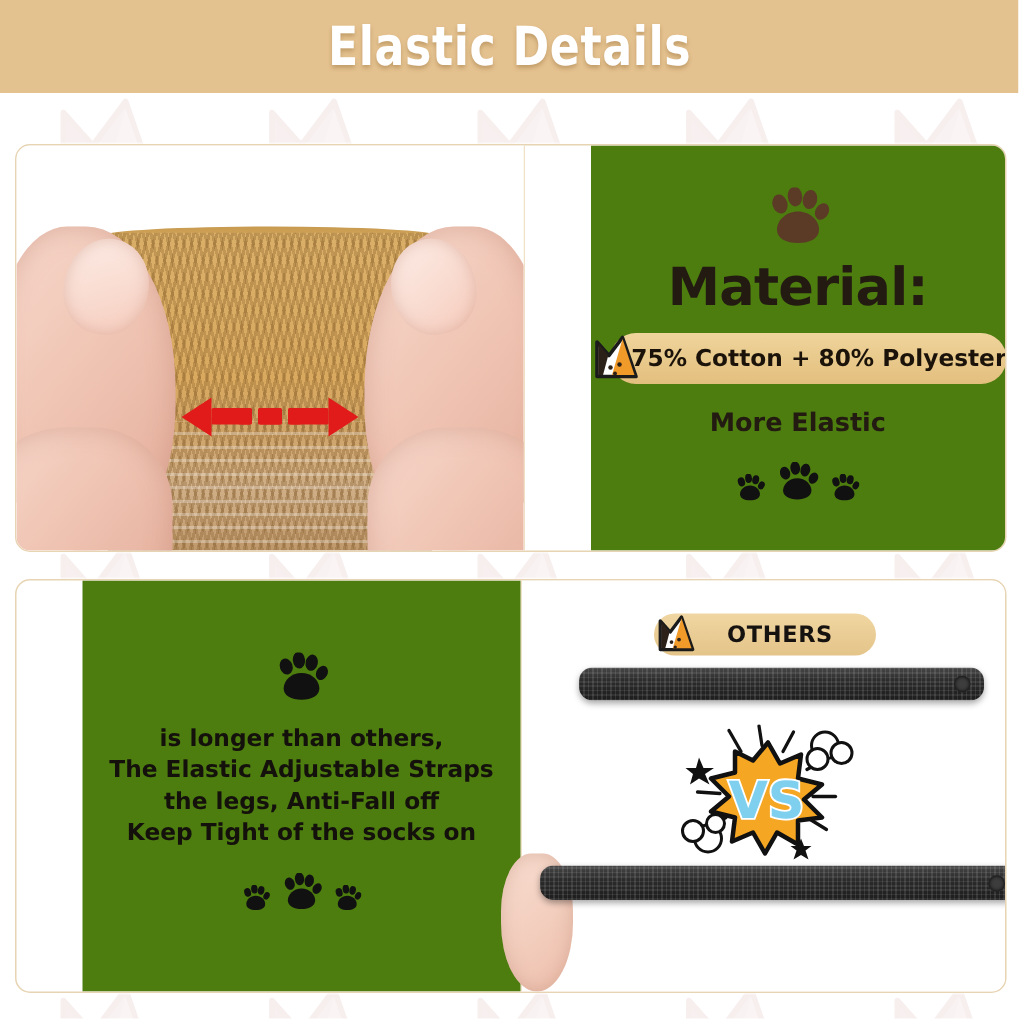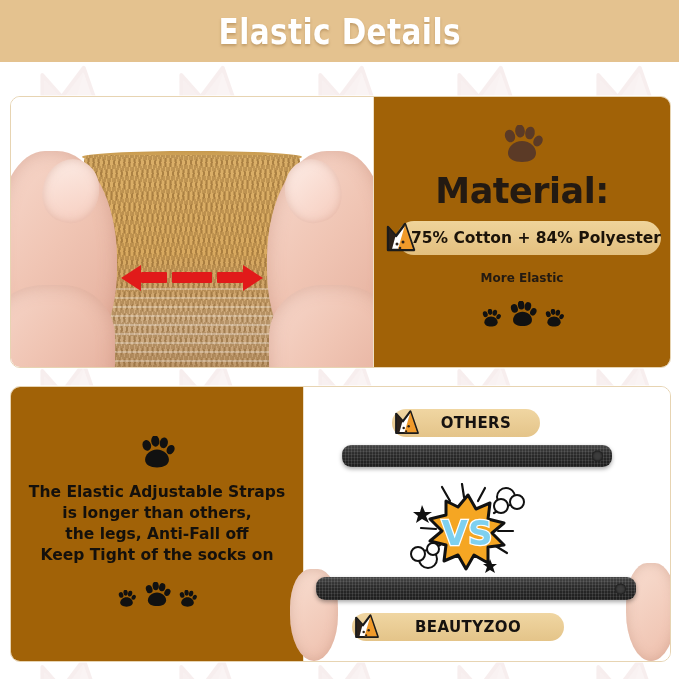--- a/index.html
+++ b/index.html
@@ -42,21 +42,21 @@
     border-radius:10px;
     overflow:hidden;
     display:flex;
     background:#fff;
     box-shadow:0 0 0 1px rgba(255,255,255,.6);
   }
   #card-top{left:10px;top:96px;width:659px;height:270px;}
   #card-bottom{left:10px;top:386px;width:659px;height:274px;}
 
   .pane-white{background:#ffffff;position:relative;overflow:hidden;}
-  .pane-cream{background:#a16207;position:relative;overflow:hidden;}
+  .pane-cream{background:#4d7c0f;position:relative;overflow:hidden;margin-left:44px;}
 
   
   #photo-sock{width:362px;height:100%;position:relative;background:#fff;}
   .sock-body{
     position:absolute;left:50%;top:58px;transform:translateX(-50%);
     width:216px;height:215px;
     border-radius:6px 6px 2px 2px;
     background:
       repeating-linear-gradient(103deg, rgba(120,80,30,.30) 0 2px, rgba(255,255,255,0) 2px 5px),
       repeating-linear-gradient(77deg, rgba(120,80,30,.26) 0 2px, rgba(255,255,255,0) 2px 5px),
@@ -117,21 +117,21 @@
     background:linear-gradient(#efd49b,#e3bf7e);
     display:flex;align-items:center;justify-content:center;
   }
   #material-pill-text{
     font-family:"DejaVu Sans", sans-serif;
     font-weight:bold;font-size:15.5px;color:#1b1309;white-space:nowrap;padding-left:14px;
   }
   .dog-logo{position:absolute;left:0;top:-1px;width:36px;height:36px;}
   #more-elastic{
     font-family:"DejaVu Sans", sans-serif;
-    font-weight:bold;font-size:12px;color:#231a12;margin-top:16px;
+    font-weight:bold;font-size:17px;color:#231a12;margin-top:16px;
   }
   .paw-row{display:flex;align-items:flex-end;gap:7px;margin-top:16px;}
 
   
   #copy-pane{width:292px;height:100%;display:flex;flex-direction:column;align-items:center;justify-content:center;}
   #paw-copy{margin-bottom:8px;}
   #copy-text{
     text-align:center;color:#14100c;
     font-family:"DejaVu Sans", sans-serif;
     font-weight:bold;font-size:15.5px;line-height:21px;
@@ -587,21 +587,21 @@
         <ellipse cx="29" cy="8" rx="4.8" ry="6.4" fill="#5b3a26" transform="rotate(12 29 8)"></ellipse>
         <ellipse cx="37" cy="16" rx="4.4" ry="5.8" fill="#5b3a26" transform="rotate(28 37 16)"></ellipse>
         <path d="M21 16 C29 16 35 22 35 28 C35 34 29 37 21 37 C13 37 7 34 7 28 C7 22 13 16 21 16 Z" fill="#5b3a26"></path>
       </svg>
     </span>
 
     <div id="material-title">Material:</div>
 
     <div id="material-pill-wrap">
       <div id="material-pill">
-        <span id="material-pill-text">75% Cotton + 84% Polyester</span>
+        <span id="material-pill-text">75% Cotton + 80% Polyester</span>
       </div>
       <span class="dog-logo">
         <svg width="36" height="36" viewBox="0 0 36 36">
           <path d="M5 30 L5 7 L13 16 L22 4 L31 30 Z" fill="#ffffff" stroke="#1b1b1b" stroke-width="2.4" stroke-linejoin="round"></path>
           <path d="M22 5 L30 29 L15 29 Z" fill="#f09a2a"></path>
           <path d="M6 8 L12.5 16 L9 29 L6 29 Z" fill="#2c2119"></path>
           <circle cx="14" cy="24" r="1.5" fill="#2c2119"></circle>
           <circle cx="20" cy="22" r="1.5" fill="#2c2119"></circle>
           <circle cx="17" cy="28" r="1.3" fill="#2c2119"></circle>
         </svg>
@@ -649,22 +649,22 @@
       <svg width="36" height="34" viewBox="0 0 42 40">
         <ellipse cx="9" cy="11" rx="5.0" ry="6.4" fill="#111111" transform="rotate(-18 9 11)"></ellipse>
         <ellipse cx="19" cy="6" rx="4.8" ry="6.6" fill="#111111" transform="rotate(-6 19 6)"></ellipse>
         <ellipse cx="29" cy="8" rx="4.8" ry="6.4" fill="#111111" transform="rotate(12 29 8)"></ellipse>
         <ellipse cx="37" cy="16" rx="4.4" ry="5.8" fill="#111111" transform="rotate(28 37 16)"></ellipse>
         <path d="M21 16 C29 16 35 22 35 28 C35 34 29 37 21 37 C13 37 7 34 7 28 C7 22 13 16 21 16 Z" fill="#111111"></path>
       </svg>
     </span>
 
     <div id="copy-text">
+      <div>is longer than others,</div>
       <div>The Elastic Adjustable Straps</div>
-      <div>is longer than others,</div>
       <div>the legs, Anti-Fall off</div>
       <div>Keep Tight of the socks on</div>
     </div>
 
     <div class="paw-row">
       <span>
         <svg width="19" height="18" viewBox="0 0 42 40">
           <ellipse cx="9" cy="11" rx="5.0" ry="6.4" fill="#111111" transform="rotate(-18 9 11)"></ellipse>
           <ellipse cx="19" cy="6" rx="4.8" ry="6.6" fill="#111111" transform="rotate(-6 19 6)"></ellipse>
           <ellipse cx="29" cy="8" rx="4.8" ry="6.4" fill="#111111" transform="rotate(12 29 8)"></ellipse>
@@ -739,27 +739,14 @@
           <polygon points="14,22 17,29 24,29 18,33 21,40 14,36 8,40 10,33 5,29 12,29"></polygon>
           <polygon points="82,76 84,81 89,81 85,84 87,90 82,87 77,90 79,84 75,81 80,81"></polygon>
         </g>
       </svg>
     </div>
 
     <div class="grip" id="grip-left"></div>
     <div class="grip" id="grip-right"></div>
     <div class="strap" id="strap-beauty"></div>
 
-    <div class="brand-pill" id="pill-beautyzoo">
-      <span class="brand-pill-text">BEAUTYZOO</span>
-      <span class="dog-logo">
-        <svg width="30" height="30" viewBox="0 0 36 36">
-          <path d="M5 30 L5 7 L13 16 L22 4 L31 30 Z" fill="#ffffff" stroke="#1b1b1b" stroke-width="2.6" stroke-linejoin="round"></path>
-          <path d="M22 5 L30 29 L15 29 Z" fill="#f09a2a"></path>
-          <path d="M6 8 L12.5 16 L9 29 L6 29 Z" fill="#2c2119"></path>
-          <circle cx="14" cy="24" r="1.5" fill="#2c2119"></circle>
-          <circle cx="20" cy="22" r="1.5" fill="#2c2119"></circle>
-          <circle cx="17" cy="28" r="1.3" fill="#2c2119"></circle>
-        </svg>
-      </span>
-    </div>
   </div>
 </div>
 
 </body></html>

